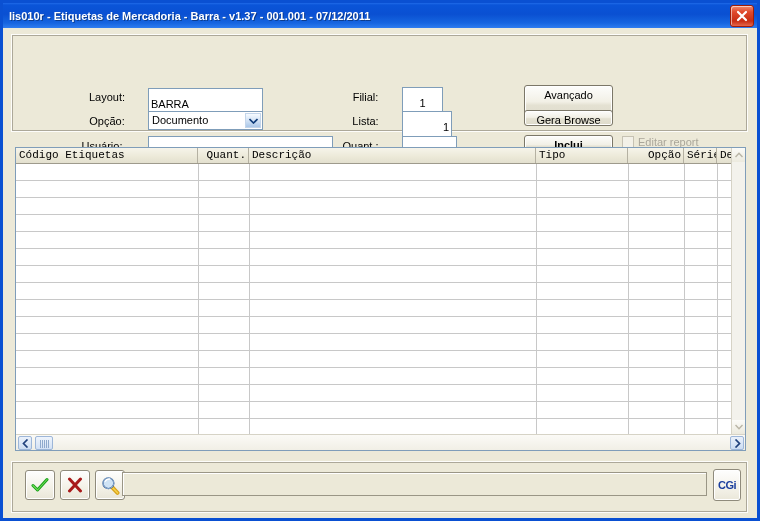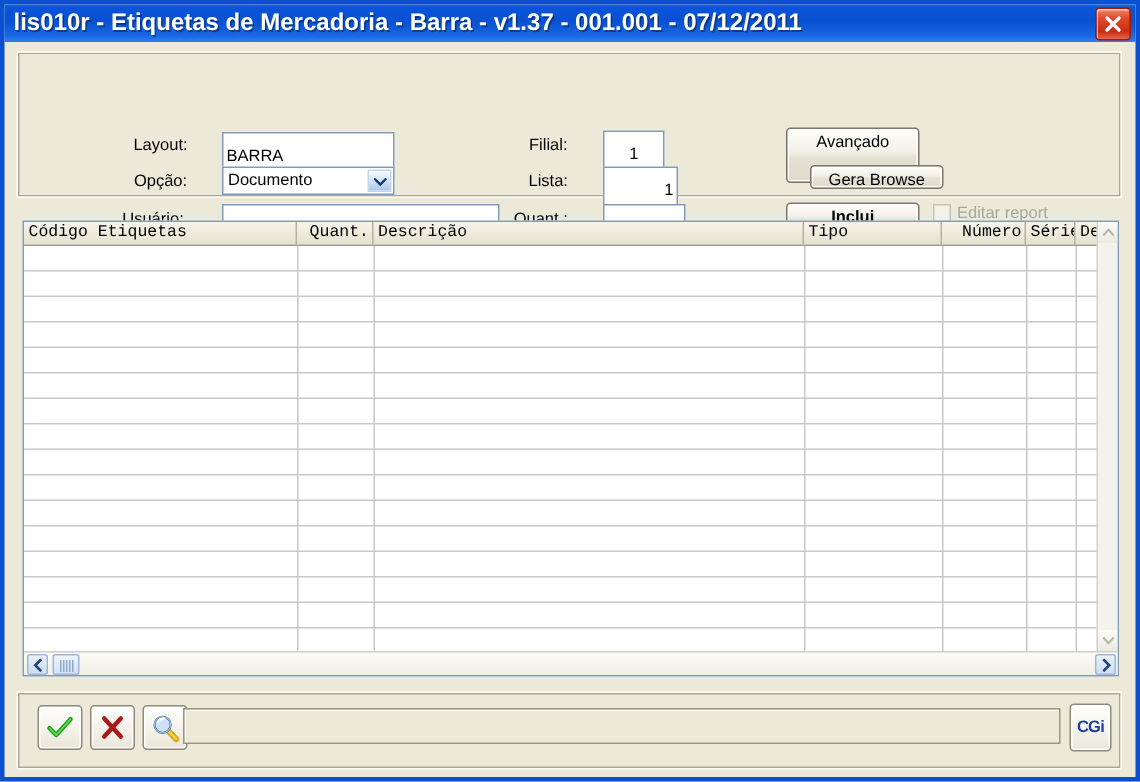--- a/index.html
+++ b/index.html
@@ -16,21 +16,21 @@
     border:3px solid #0a50d2;
     background:#ece9d8;
   }
   
   .titlebar{
     position:absolute;left:0;top:0;width:754px;height:25px;
     background:linear-gradient(to bottom,#1f6ae8 0%,#0a54d8 8%,#0a50d2 45%,#1665e0 80%,#2f7df0 100%);
     display:flex;align-items:center;
   }
   .title-text{
-    color:#fff;font-weight:bold;font-size:16px;
+    color:#fff;font-weight:bold;font-size:11px;
     padding-left:6px;letter-spacing:0px;
     white-space:nowrap;text-shadow:1px 1px 0 rgba(0,0,0,.35);
   }
   .close-btn{
     position:absolute;right:3px;top:2px;width:22px;height:20px;
     background:linear-gradient(to bottom,#f08a6e 0%,#e0492c 30%,#c72d13 75%,#e5674a 100%);
     border:1px solid #a01d07;border-radius:3px;
     box-shadow:inset 1px 1px 0 rgba(255,255,255,.55);
     cursor:pointer;
   }
@@ -207,39 +207,39 @@
       <span class="lbl" style="left:325px;top:56px;width:57px;">Filial:</span>
       <input class="txtbox numc" style="left: 390px; top: 52px; width: 41px;" type="text" value="1">
 
       <span class="lbl" style="left:325px;top:80px;width:57px;">Lista:</span>
       <input class="txtbox num" style="left: 390px; top: 76px; width: 50px;" type="text" value="1">
 
       <span class="lbl" style="left:315px;top:105px;width:67px;">Quant.:</span>
       <input class="txtbox num" style="left: 390px; top: 101px; width: 55px;" type="text" value="0">
 
       <div class="btn" style="left:512px;top:50px;width:89px;height:37px;">Avançado</div>
-      <div class="btn" style="left:512px;top:75px;width:89px;height:16px;margin-left:16px;">Gera Browse</div>
+      <div class="btn" style="left:512px;top:75px;width:89px;height:16px;">Gera Browse</div>
       <div class="btn" style="left:512px;top:100px;width:89px;height:21px;font-weight:bold;">Inclui</div>
 
       <div class="chk-wrap" style="left:610px;top:101px;">
         <span class="chk"></span>
         <span class="chk-lbl">Editar report</span>
       </div>
 
     </div>
   </div>
 
   <div class="grid-wrap">
 
     <div class="grid-head" id="grid-head">
         <div class="hcell" style="left: 0px; width: 182px;">Código Etiquetas</div>
         <div class="hcell r" style="left: 182px; width: 51px;">Quant.</div>
         <div class="hcell" style="left: 233px; width: 287px;">Descrição</div>
         <div class="hcell" style="left: 520px; width: 92px;">Tipo</div>
-        <div class="hcell r" style="left: 612px; width: 56px;">Número</div>
+        <div class="hcell r" style="left: 612px; width: 56px;">Opção</div>
         <div class="hcell" style="left: 668px; width: 33px;">Série</div>
         <div class="hcell" style="left: 701px; width: 16px;">De</div>
       </div>
     <div class="rows" id="grid-rows">
         <div class="grow" style="top: 0px;"></div>
         <div class="grow" style="top: 17px;"></div>
         <div class="grow" style="top: 34px;"></div>
         <div class="grow" style="top: 51px;"></div>
         <div class="grow" style="top: 68px;"></div>
         <div class="grow" style="top: 85px;"></div>

